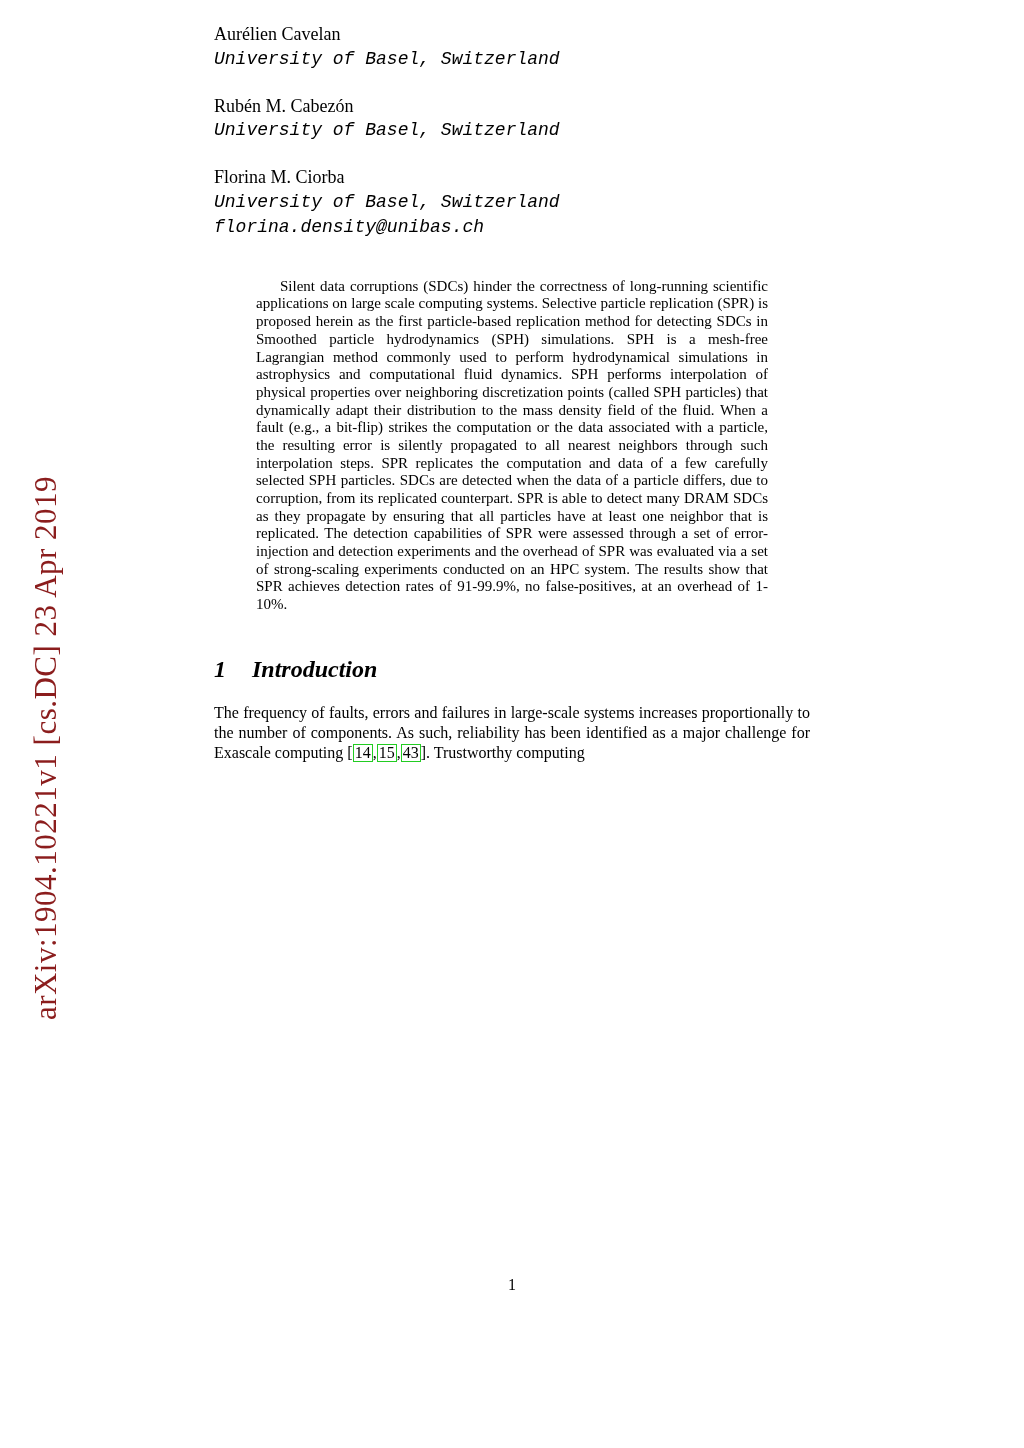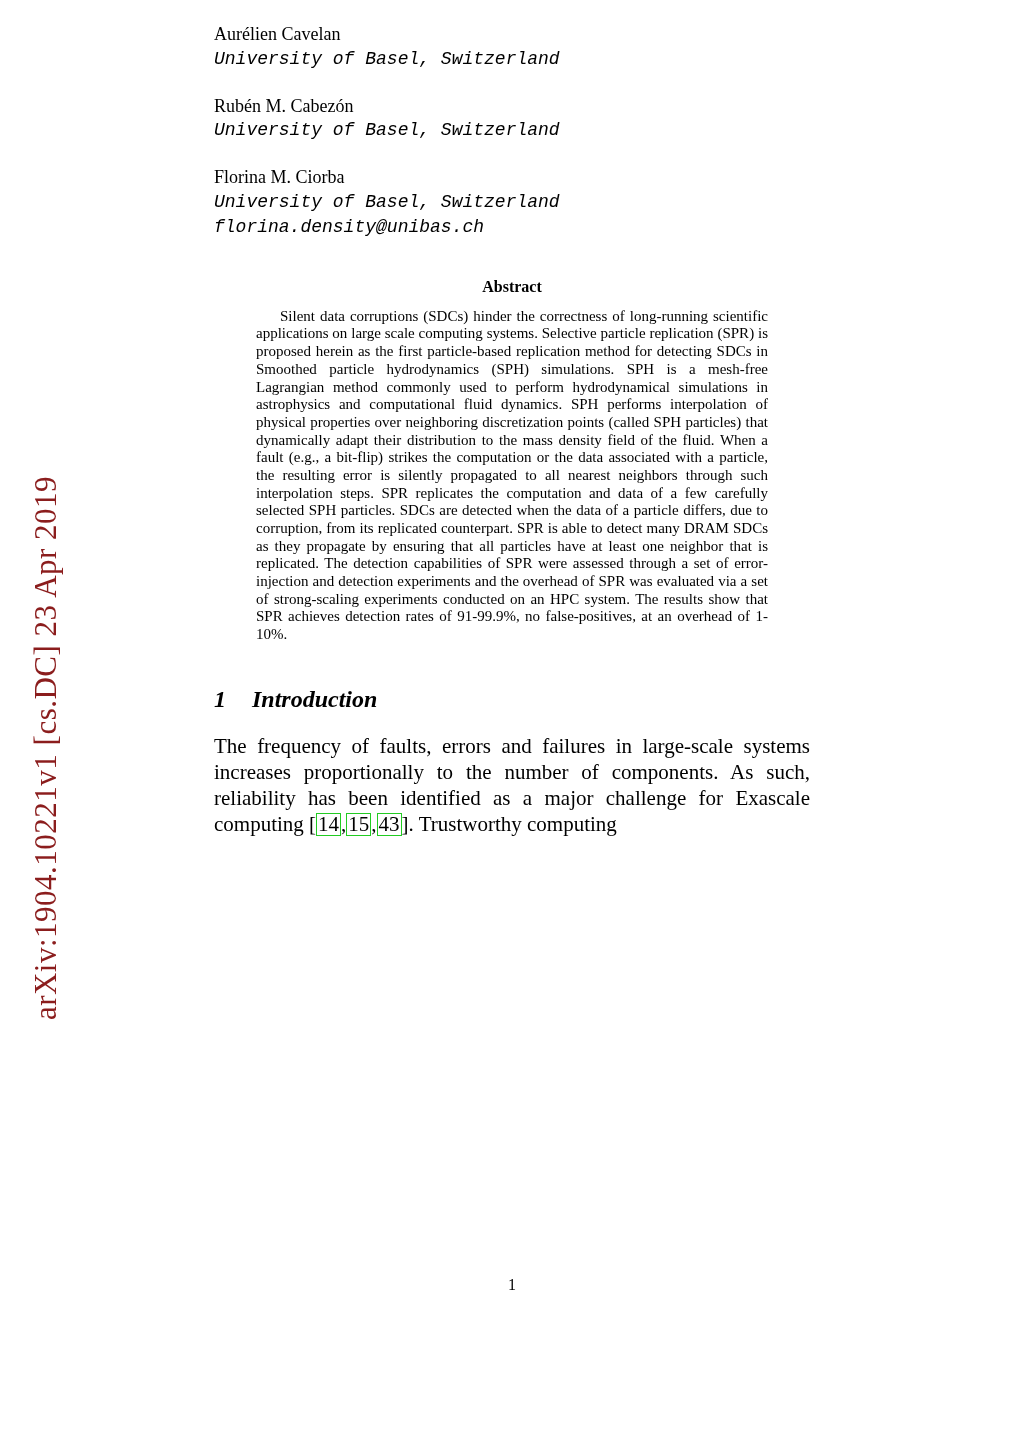--- a/index.html
+++ b/index.html
@@ -70,21 +70,21 @@
   }
   .section-heading {
     margin-top: 42px;
     font-size: 24px;
     font-weight: bold;
     font-style: italic;
   }
   .section-number { margin-right: 26px; }
   .body-para {
     margin-top: 20px;
-    font-size: 21px;
+    font-size: 16px;
     line-height: 1.24;
     text-align: justify;
   }
   .cite {
     display: inline-block;
     border: 1.5px solid var(--citation-border, #22cc22);
     line-height: 1.0;
     padding: 0 1px;
     margin: 0;
   }
@@ -118,21 +118,20 @@
     </div>
 
     <div class="author-block">
       <div class="author-name">Florina M. Ciorba</div>
       <div class="author-affiliation">University of Basel, Switzerland</div>
       <div class="author-email">florina.density@unibas.ch</div>
     </div>
 
 
     <section class="abstract">
-      <div class="abstract-heading">Abstract</div>
       <p class="abstract-body">Silent data corruptions (SDCs) hinder the correctness of long-running scientific applications on large scale computing systems. Selective particle replication (SPR) is proposed herein as the first particle-based replication method for detecting SDCs in Smoothed particle hydrodynamics (SPH) simulations. SPH is a mesh-free Lagrangian method commonly used to perform hydrodynamical simulations in astrophysics and computational fluid dynamics. SPH performs interpolation of physical properties over neighboring discretization points (called SPH particles) that dynamically adapt their distribution to the mass density field of the fluid. When a fault (e.g., a bit-flip) strikes the computation or the data associated with a particle, the resulting error is silently propagated to all nearest neighbors through such interpolation steps. SPR replicates the computation and data of a few carefully selected SPH particles. SDCs are detected when the data of a particle differs, due to corruption, from its replicated counterpart. SPR is able to detect many DRAM SDCs as they propagate by ensuring that all particles have at least one neighbor that is replicated. The detection capabilities of SPR were assessed through a set of error-injection and detection experiments and the overhead of SPR was evaluated via a set of strong-scaling experiments conducted on an HPC system. The results show that SPR achieves detection rates of 91-99.9%, no false-positives, at an overhead of 1-10%.</p>
     </section>
 
     <h2 class="section-heading">
       <span class="section-number">1</span><span class="section-title">Introduction</span>
     </h2>
 
     <p class="body-para"><span>The frequency of faults, errors and failures in large-scale systems increases proportionally to the number of components. As such, reliability has been identified as a major challenge for Exascale computing </span><span class="bracket">[</span><span class="cite">14</span><span>,</span><span class="cite">15</span><span>,</span><span class="cite">43</span><span class="bracket">]</span><span>. Trustworthy computing</span></p>
 
   </main>

